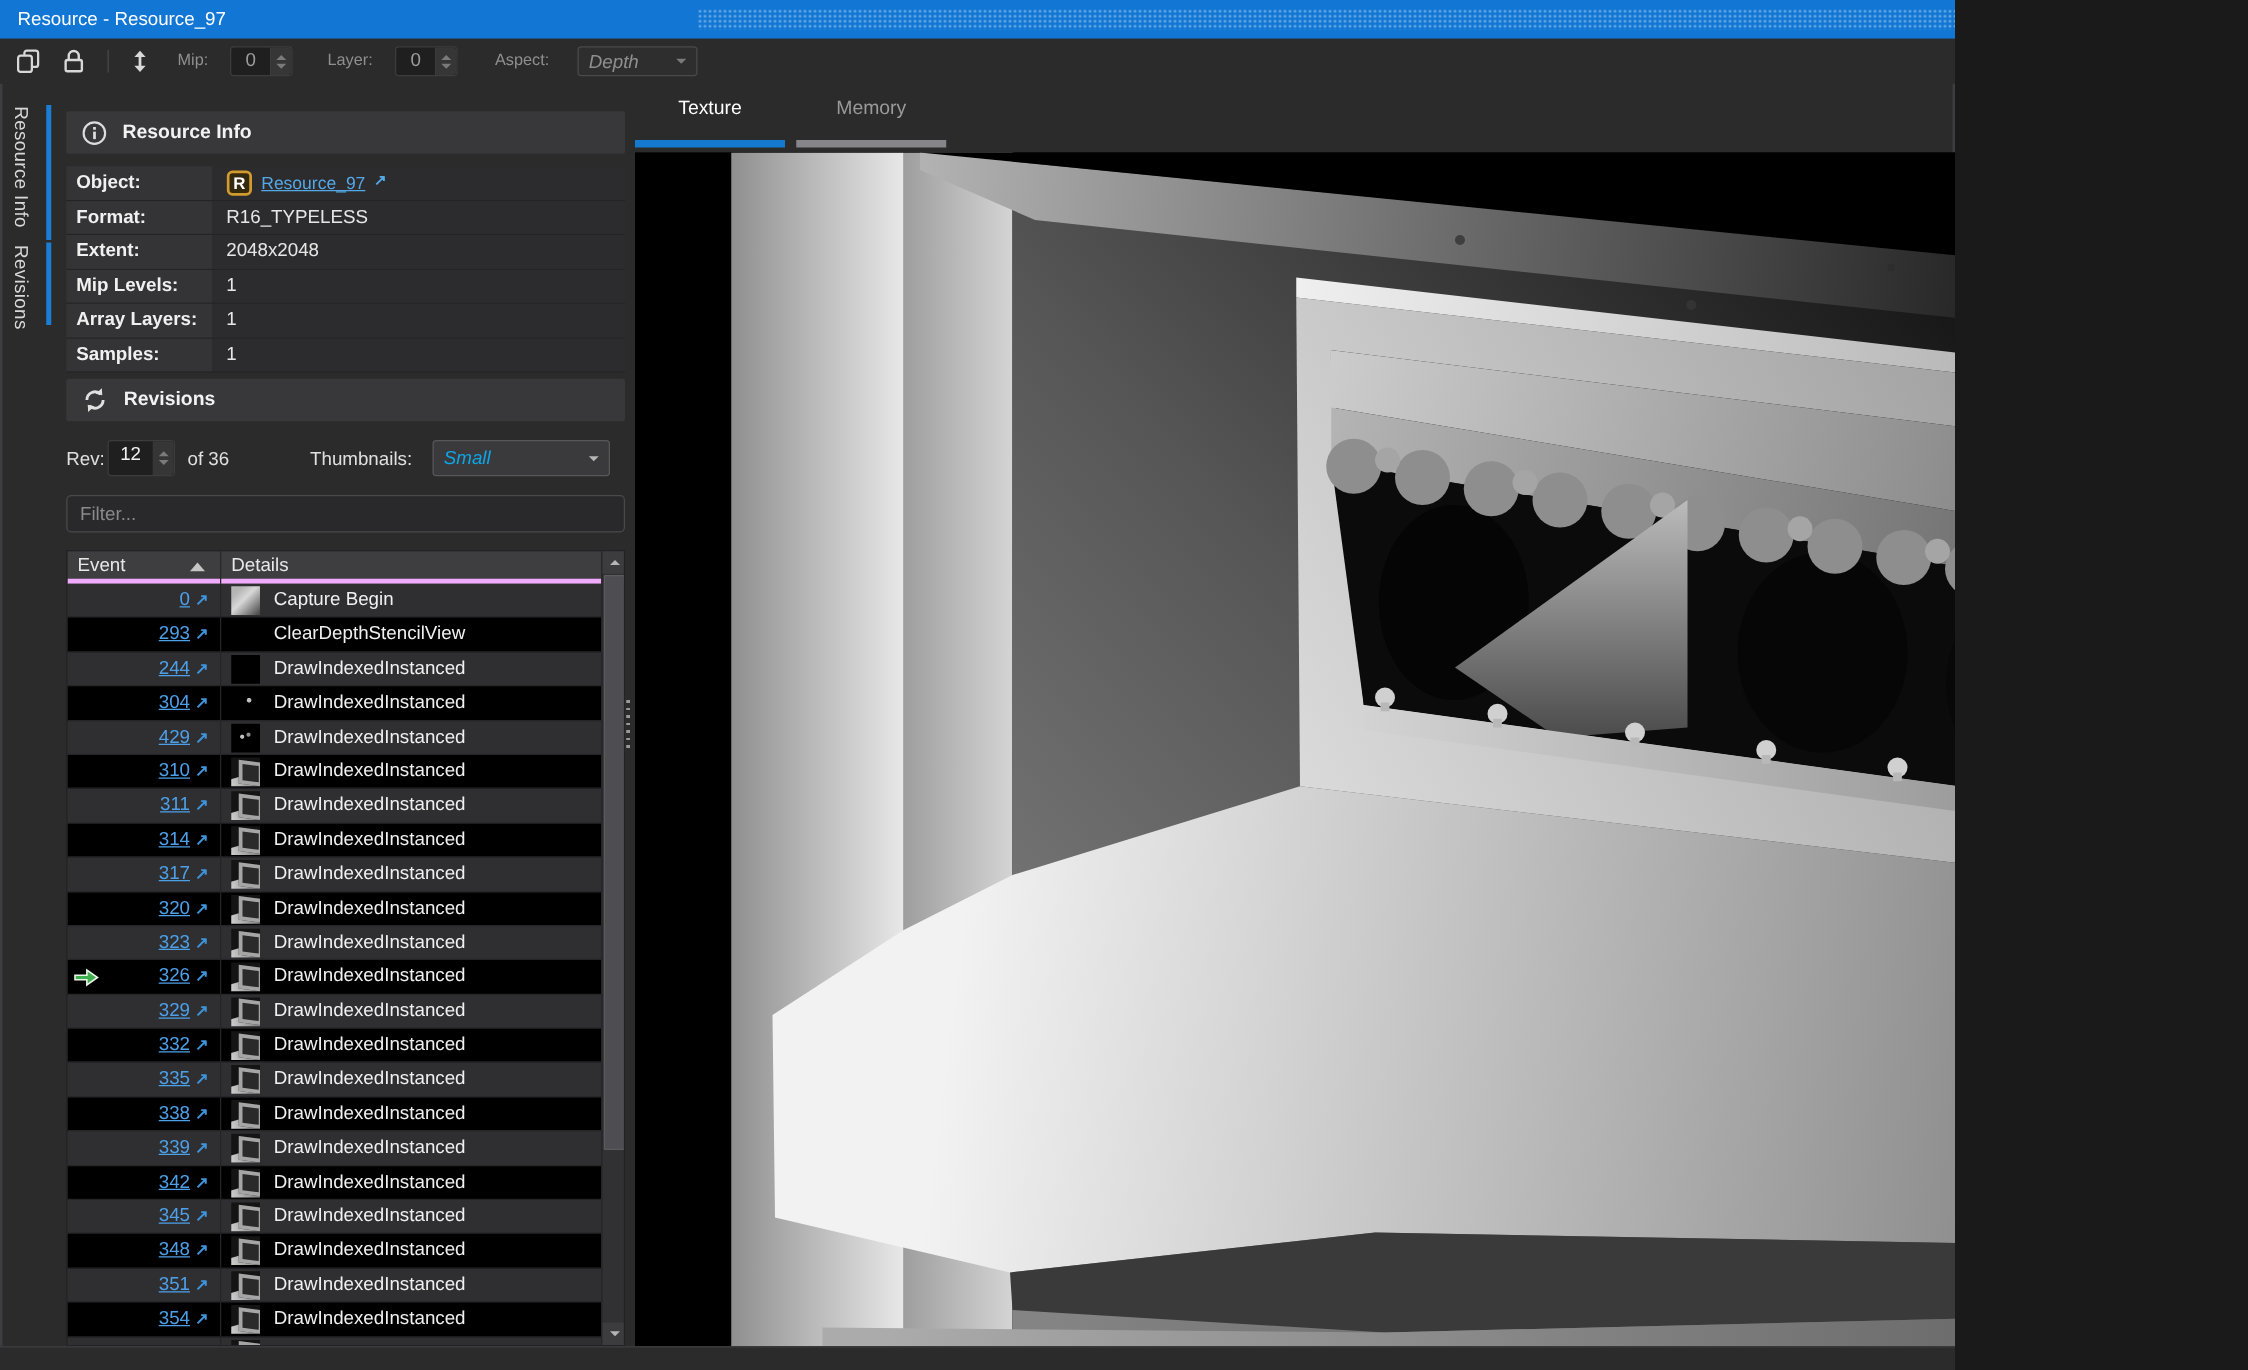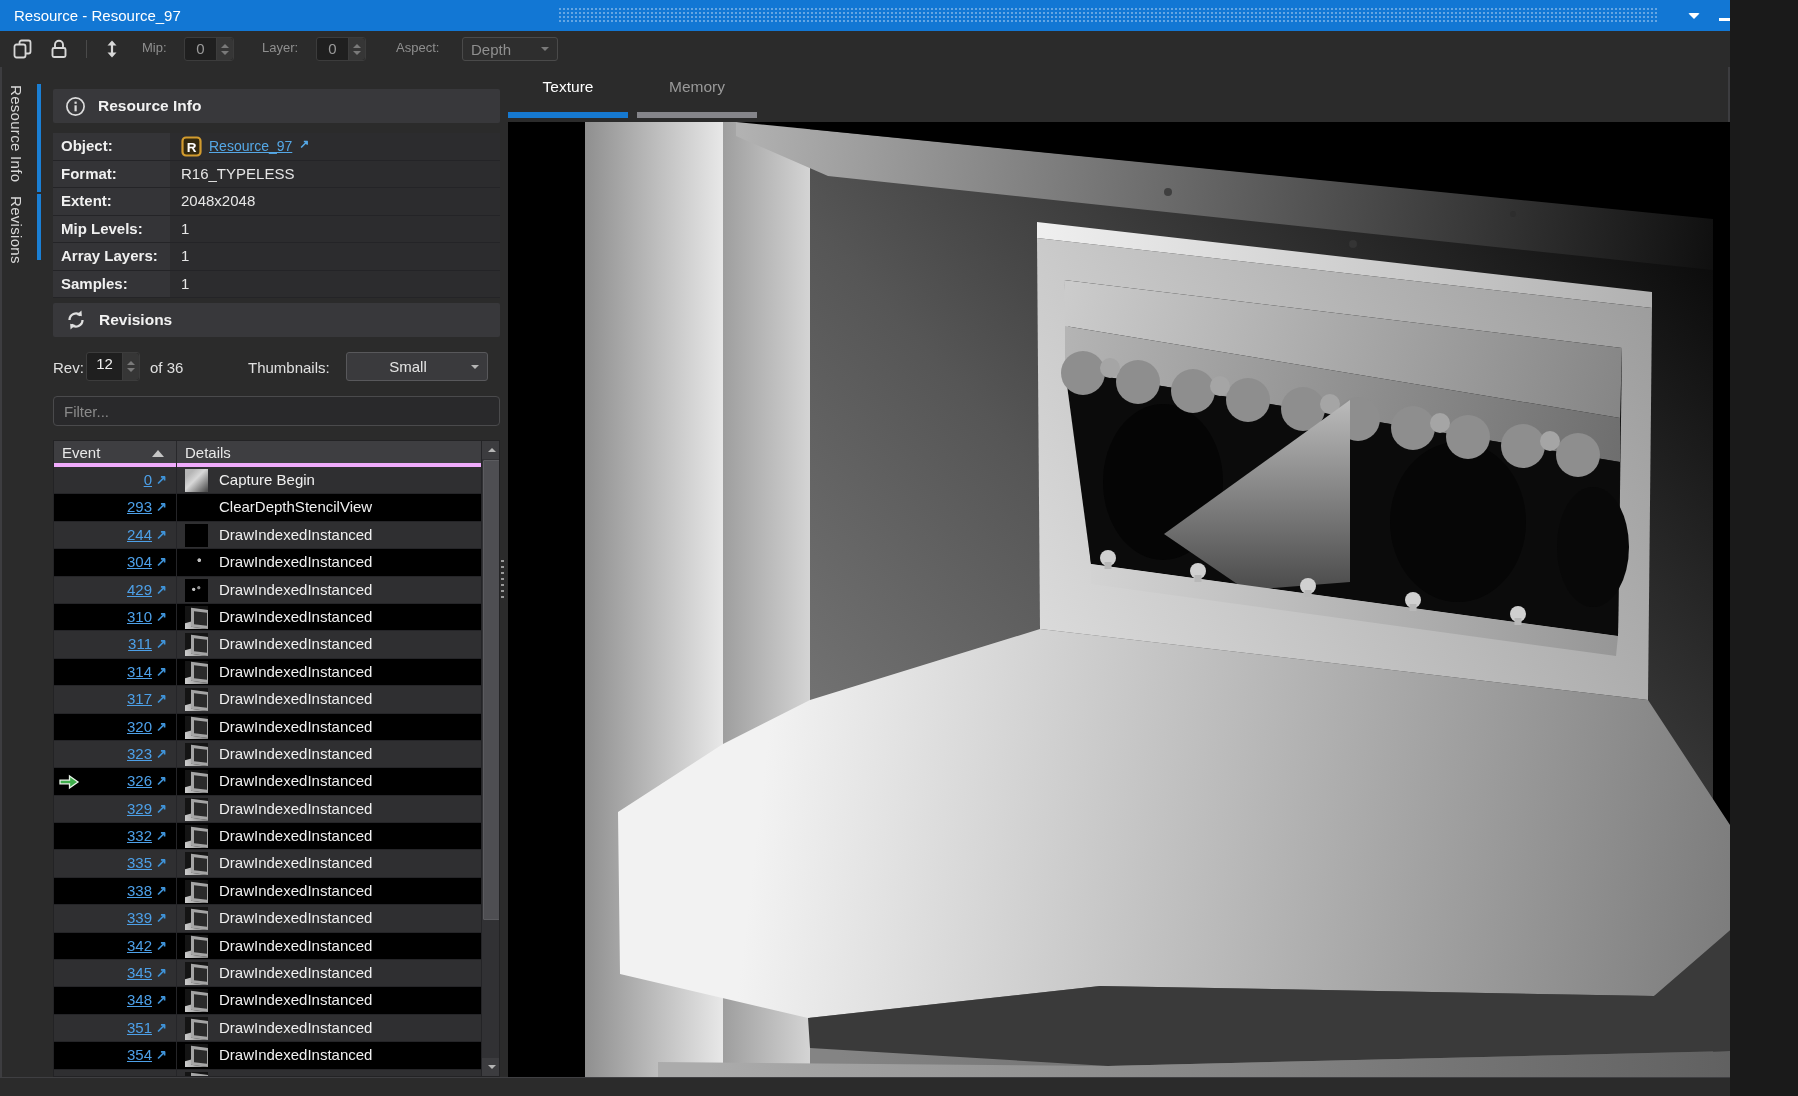--- a/index.html
+++ b/index.html
@@ -1,17 +1,17 @@
 <!DOCTYPE html>
 <html><head>
 <meta charset="utf-8">
 <style>
   html,body{margin:0;padding:0;background:#1a1a1a;}
   *{box-sizing:border-box;font-family:"Liberation Sans",sans-serif;}
-  .window{position:relative;width:1730px;height:1096px;background:#2b2b2b;overflow:hidden;
+  .window{position:relative;width:1564px;height:1096px;background:#2b2b2b;overflow:hidden;
           box-shadow:inset 0 0 0 2px #3d3d40;}
   
   .titlebar{position:absolute;left:0;top:0;width:1798px;height:31px;background:#1277d4;}
   .title-text{position:absolute;left:14px;top:0;line-height:31px;color:#fff;font-size:15px;}
   .title-dots{position:absolute;left:558px;top:7px;width:1100px;height:17px;
     background-image:radial-gradient(rgba(255,255,255,.35) 1px,transparent 1.2px);
     background-size:4px 4px;}
   .tb-btn{position:absolute;top:0;width:28px;height:31px;display:flex;align-items:center;justify-content:center;}
   .caret-down{width:0;height:0;border-left:6px solid transparent;border-right:6px solid transparent;border-top:6px solid #fff;border-radius:2px;}
   .min-glyph{width:15px;height:3px;background:#fff;margin-top:8px;}
@@ -25,41 +25,41 @@
   .tool-sep{position:absolute;left:86px;top:9px;width:1px;height:18px;background:#4a4a4a;}
   .tb-label{position:absolute;top:9px;color:#8f8f8f;font-size:13px;}
   .spinbox{position:absolute;top:6px;height:24px;background:#1f1f1f;border:1px solid #3c3c3c;border-radius:3px;display:flex;}
   .spinbox .val{flex:1;color:#9a9a9a;font-size:15px;text-align:center;line-height:22px;}
   .spinbtns{width:17px;background:#363636;border-left:1px solid #3c3c3c;border-radius:0 3px 3px 0;
             display:flex;flex-direction:column;align-items:center;justify-content:center;gap:3px;}
   .tri-up{width:0;height:0;border-left:4px solid transparent;border-right:4px solid transparent;border-bottom:4px solid #7a7a7a;}
   .tri-dn{width:0;height:0;border-left:4px solid transparent;border-right:4px solid transparent;border-top:4px solid #7a7a7a;}
   .dropdown{position:absolute;top:6px;height:24px;background:#2e2e2e;border:1px solid #4a4a4a;border-radius:3px;
             display:flex;align-items:center;padding:0 8px;}
-  .dropdown .dd-text{flex:1;color:#8f8f8f;font-size:15px;}
+  .dropdown .dd-text{flex:1;color:#8f8f8f;font-size:15px;font-style:italic;}
   .dropdown .tri-dn{margin-left:10px;}
   
   .side-tab{position:absolute;left:8px;writing-mode:vertical-rl;color:#d8d8d8;font-size:15px;letter-spacing:.3px;}
   .side-bar{position:absolute;left:37px;width:4px;background:#1a7fd4;}
   
   .panel-header{position:absolute;left:53px;width:447px;height:34px;background:#38383b;border-radius:2px;
                 display:flex;align-items:center;gap:12px;padding-left:12px;}
   .panel-header .ph-title{color:#f2f2f2;font-size:15.5px;font-weight:bold;}
   .info-table{position:absolute;left:53px;top:133px;width:447px;}
   .info-row{display:flex;height:27.5px;border-bottom:1px solid #242427;}
   .info-row .lab{width:117px;background:#343437;color:#f0f0f0;font-weight:bold;font-size:15px;line-height:26px;padding-left:8px;}
   .info-row .val{flex:1;background:#2c2c2e;color:#e6e6e6;font-size:15px;line-height:26px;padding-left:11px;display:flex;align-items:center;gap:7px;}
   a.res-link{color:#55a8e6;font-size:14px;text-decoration:underline;}
   .ext{color:#55a8e6;font-size:12px;font-weight:bold;position:relative;top:-2px;}
   
   .rev-label{position:absolute;color:#e0e0e0;font-size:15px;}
   .rev-spin{left:86px;top:352px;width:54px;height:29px;}
   .rev-spin .val{color:#f0f0f0;}
   .rev-dd{left:346px;top:352px;width:142px;height:29px;background:#3a3a3d;border-color:#58585b;}
-  .rev-dd .dd-text{color:#e5e5e5;text-align:center;}
+  .rev-dd .dd-text{color:#0ea5e9;}
   .filter{position:absolute;left:53px;top:396px;width:447px;height:30px;background:#29292b;
           border:1px solid #4a4a4c;border-radius:4px;color:#bbb;font-size:15px;padding:0 10px;outline:none;}
   .filter::placeholder{color:#8a8a8a;}
   
   .etable{position:absolute;left:53px;top:440px;width:447px;height:637px;overflow:hidden;background:#2d2d2f;border:1px solid #232325;}
   .ehead{position:relative;height:26px;background:#3e3e41;border-bottom:4px solid #f0abfc;}
   .ehead .h1{position:absolute;left:8px;top:3px;color:#e8e8e8;font-size:15px;}
   .sort-asc{position:absolute;left:98px;top:9px;width:0;height:0;border-left:6px solid transparent;border-right:6px solid transparent;border-bottom:7px solid #c5c5c5;}
   .ehead .hdiv{position:absolute;left:122px;top:0;width:1px;height:26px;background:#28282b;}
   .ehead .h2{position:absolute;left:131px;top:3px;color:#e8e8e8;font-size:15px;}

